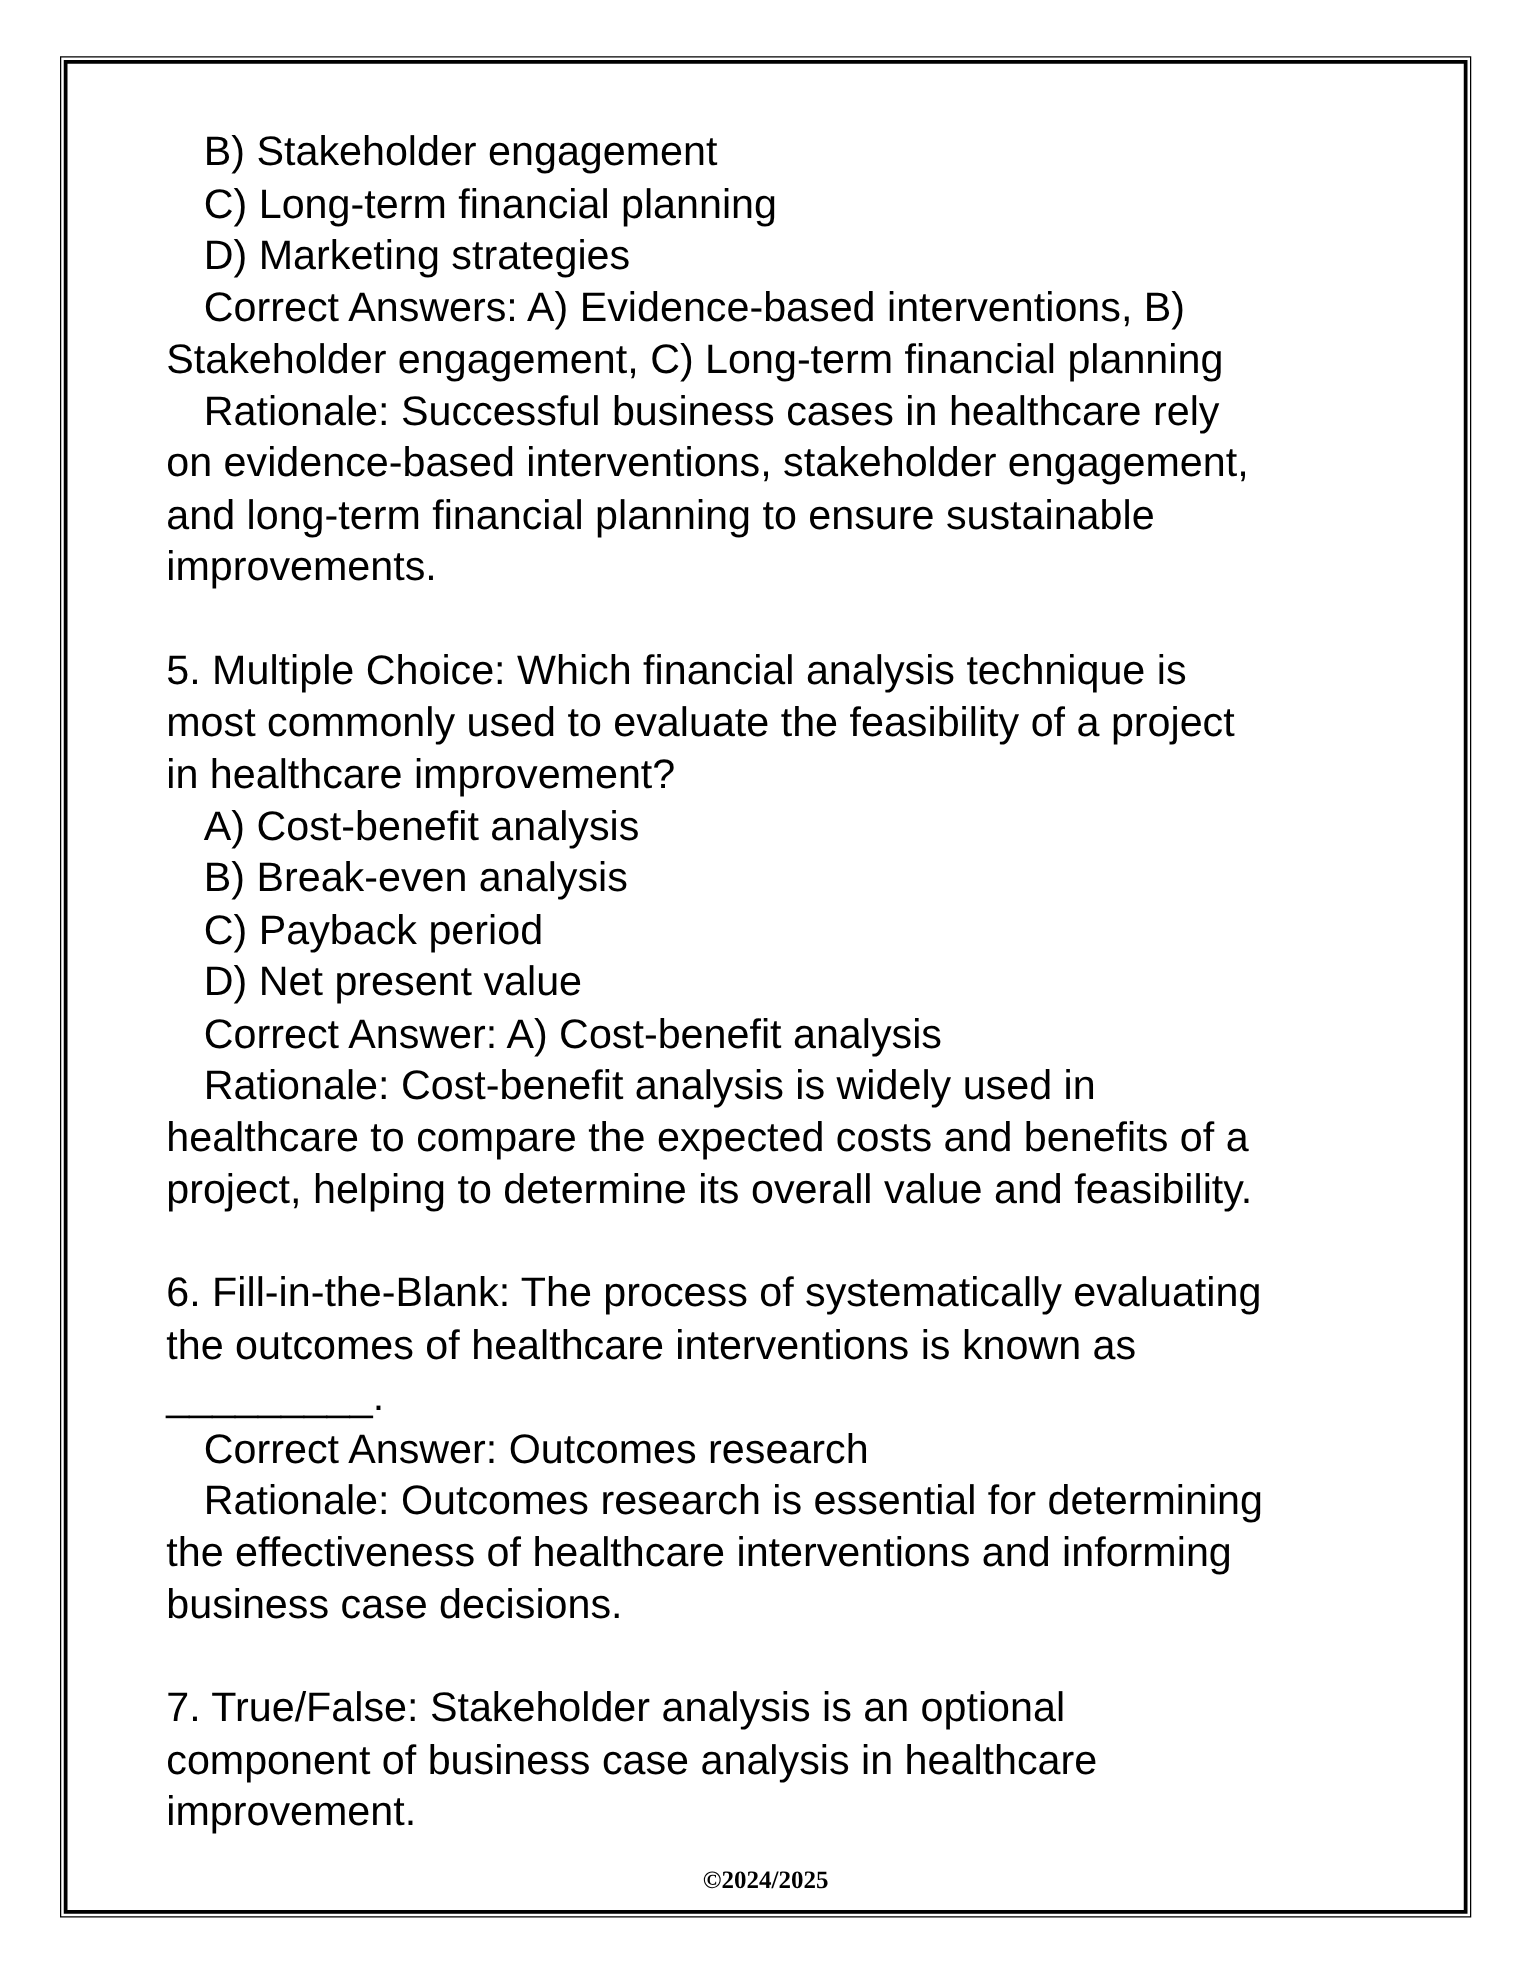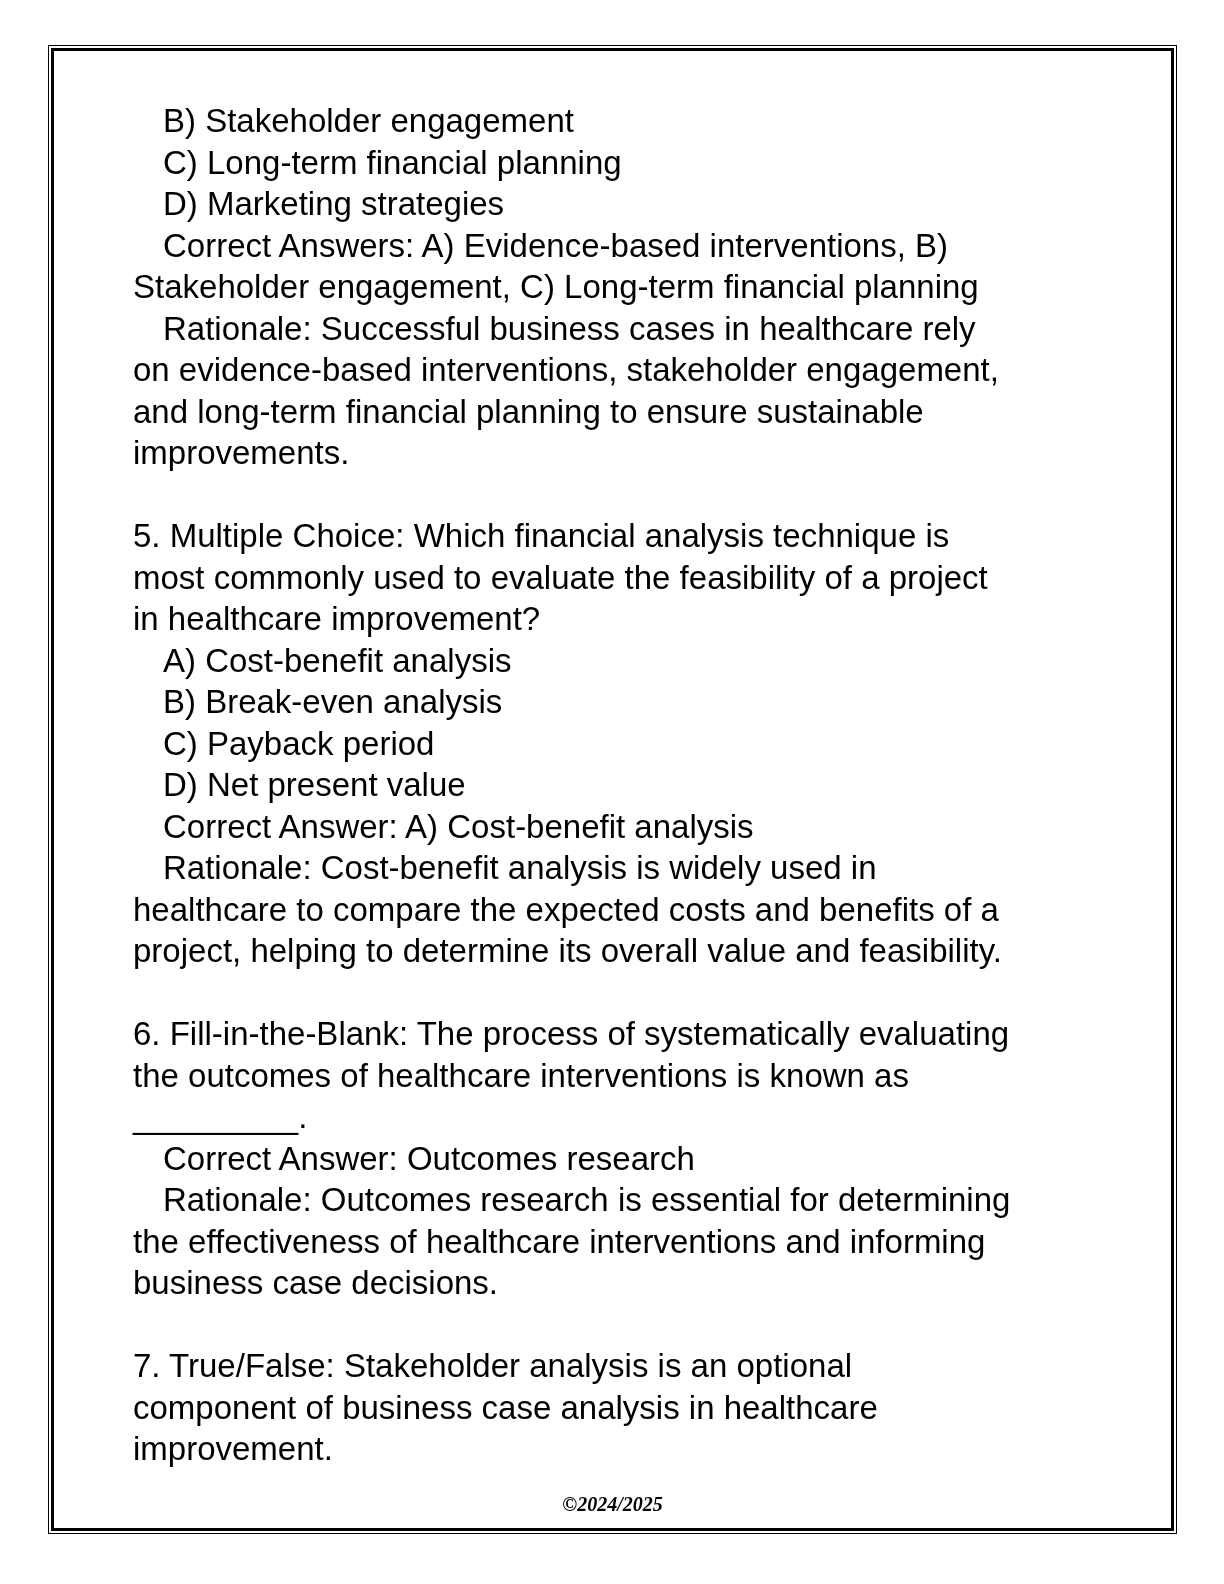--- a/index.html
+++ b/index.html
@@ -24,21 +24,20 @@
     border: 1px solid #000000;
     box-sizing: border-box;
   }
   .page-frame-inner {
     position: absolute;
     left: 2px;
     top: 2px;
     right: 2px;
     bottom: 2px;
     border: 3px solid #000000;
-    font-style: italic;
   }
   .doc-lines {
     position: absolute;
     left: 133px;
     top: 100px;
     width: 990px;
     font-size: 33px;
     line-height: 41.5px;
     white-space: pre;
     letter-spacing: 0px;

